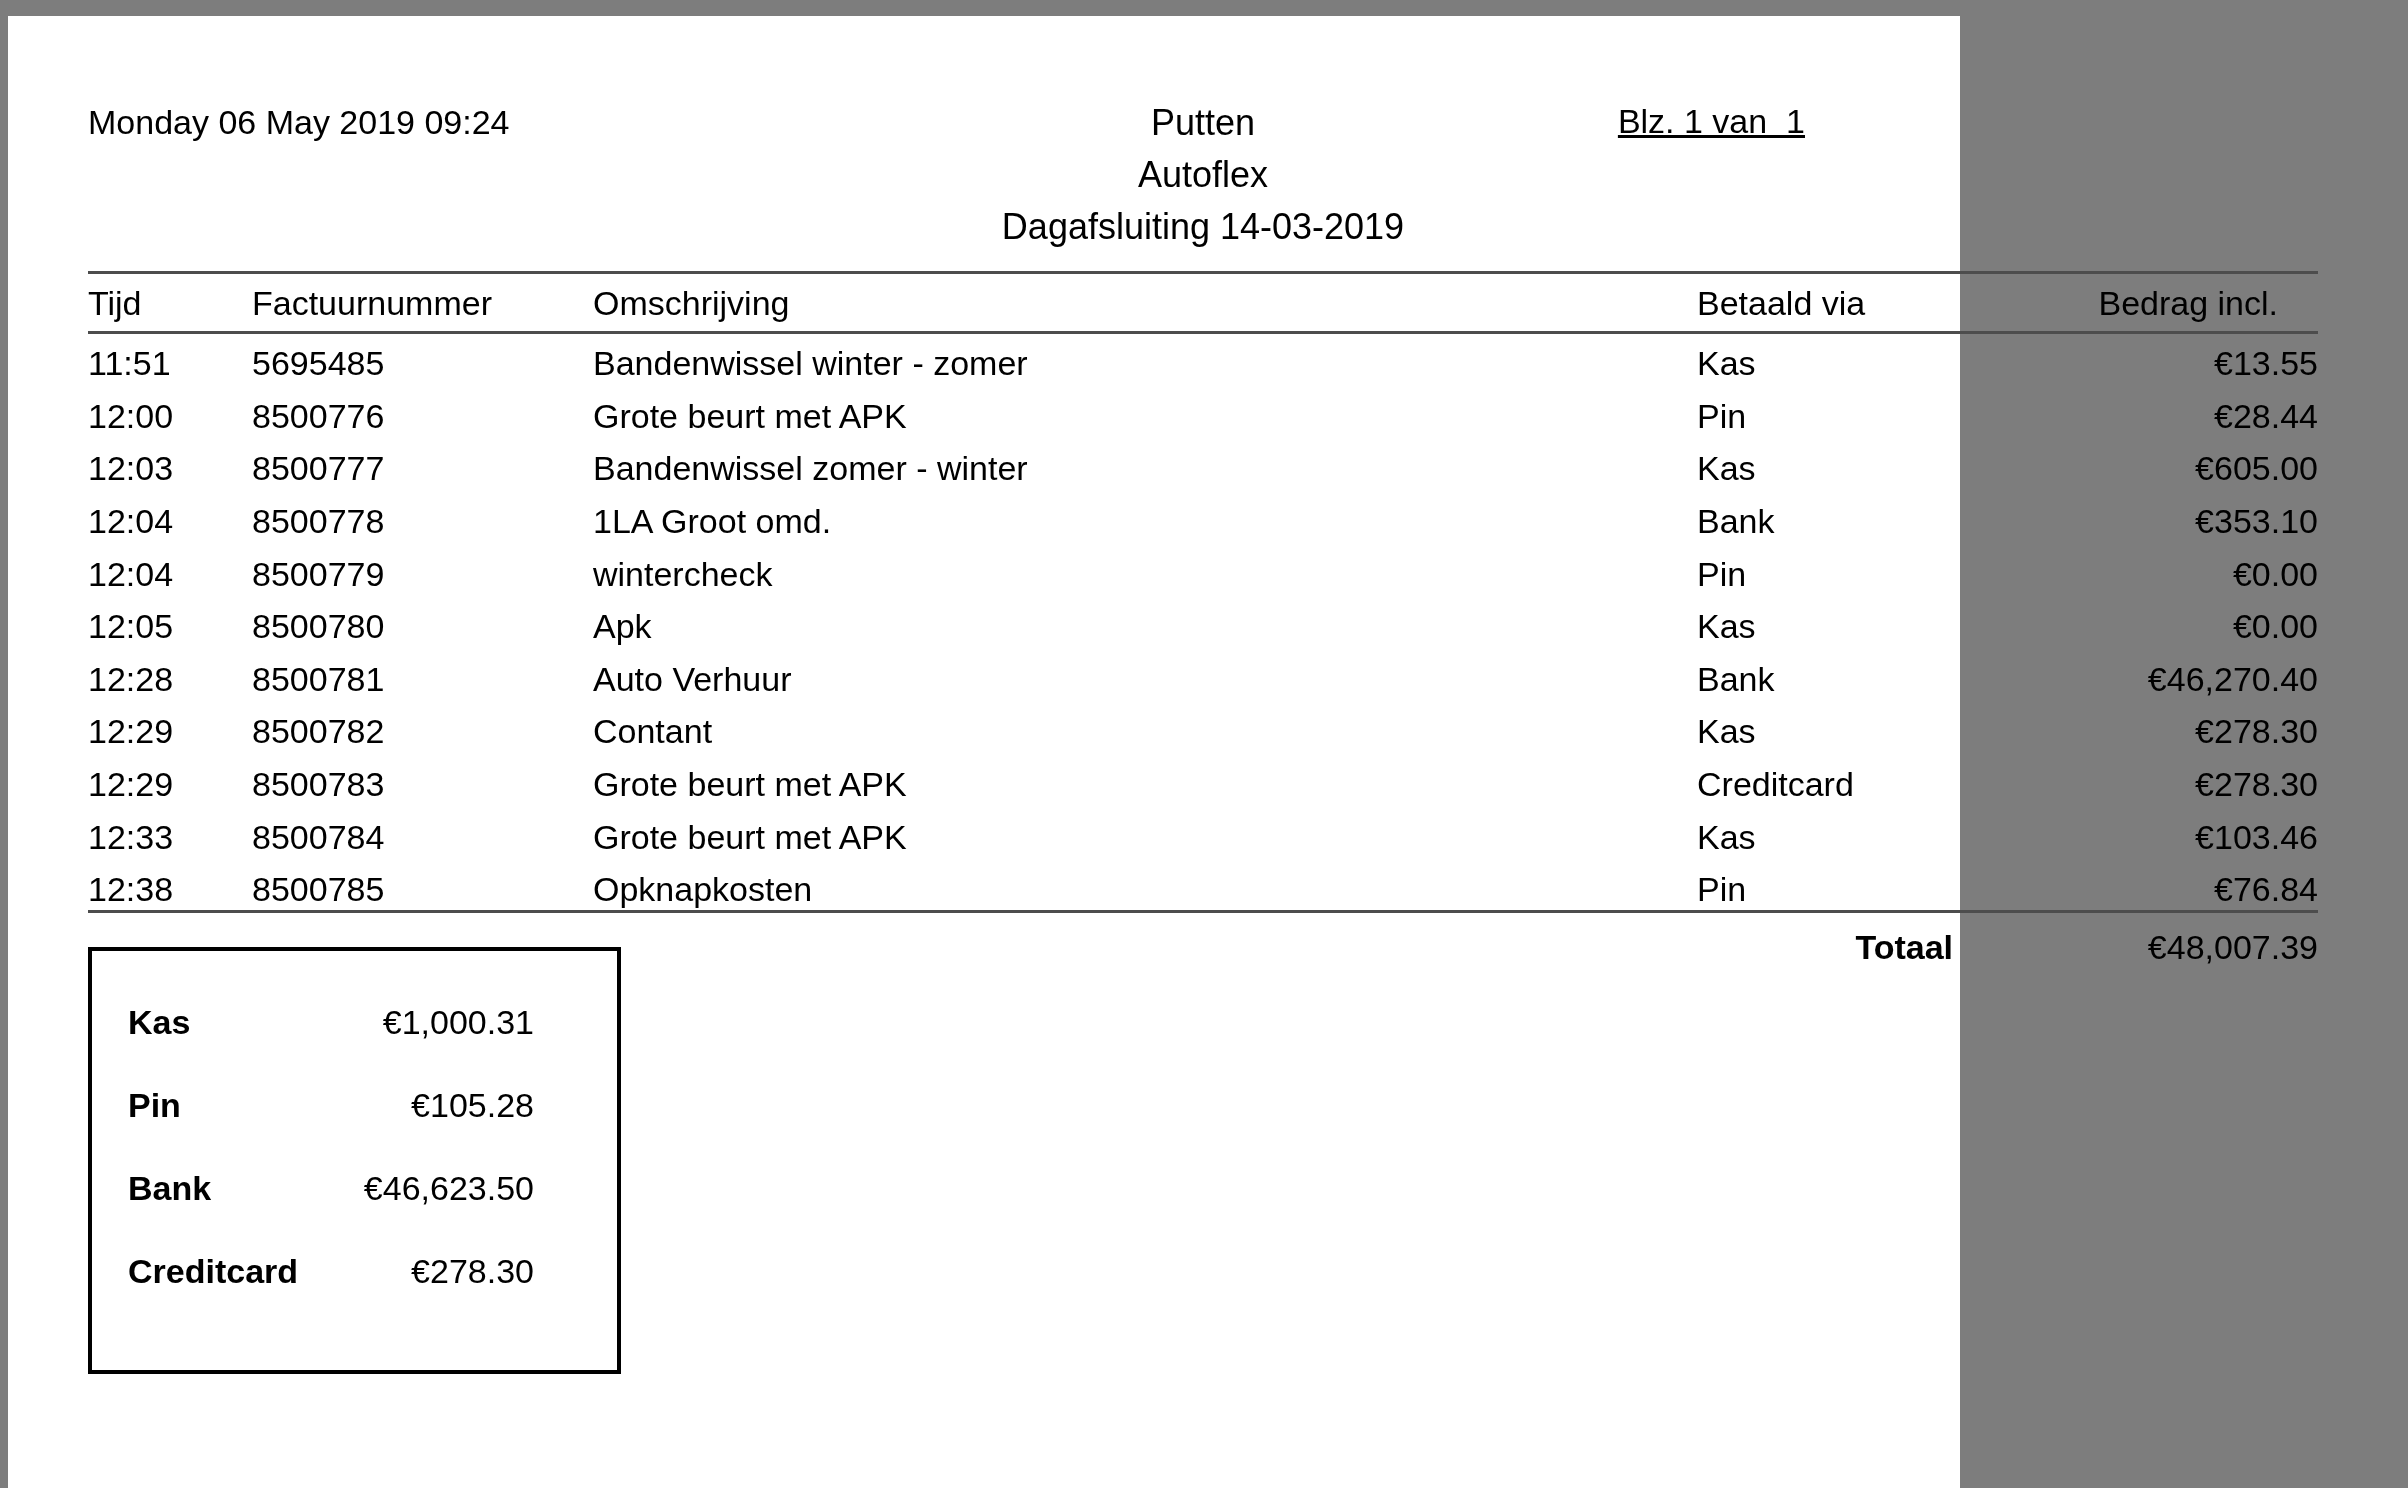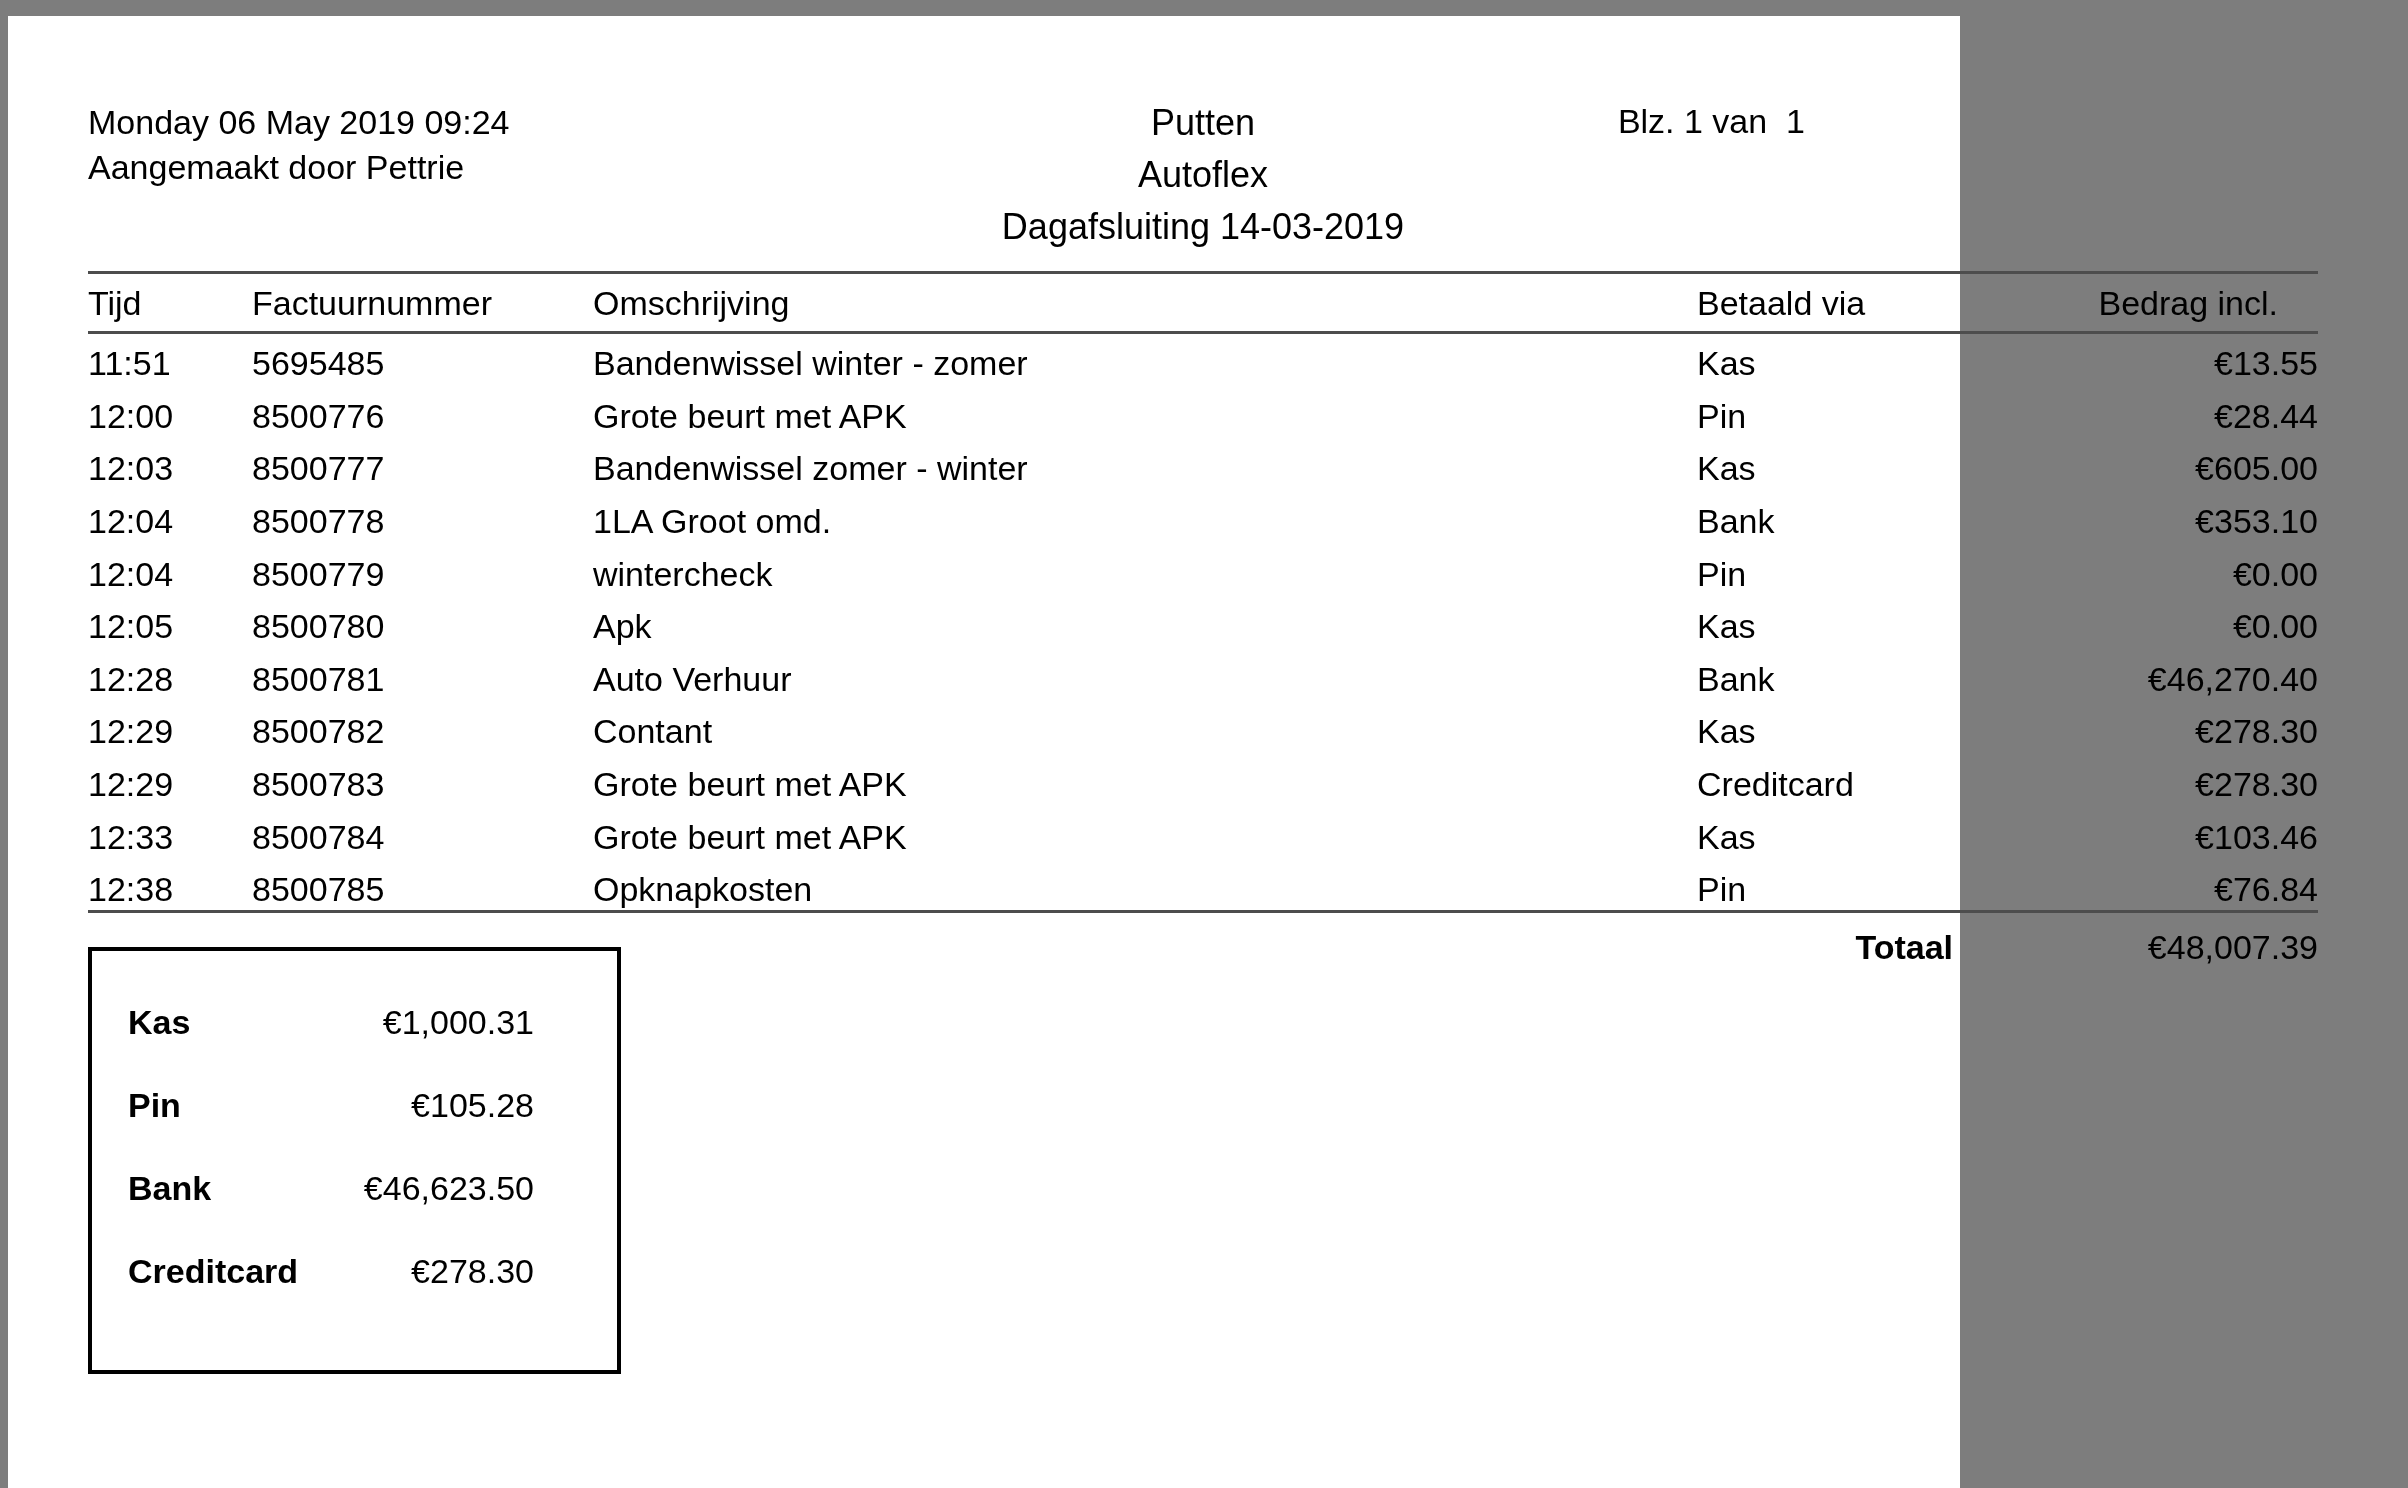--- a/index.html
+++ b/index.html
@@ -17,21 +17,21 @@
     position:absolute;left:80px;width:2230px;height:3px;
     background:var(--rule,#4d4d4d);
   }
   .rule-top{top:255px;}
   .rule-head{top:315px;}
   .rule-bottom{top:894px;}
 
   
   .hdr-left{position:absolute;left:80px;top:84px;font-size:34px;line-height:45px;white-space:nowrap;}
   .hdr-center{position:absolute;left:80px;top:81px;width:2230px;text-align:center;font-size:36px;line-height:52px;}
-  .hdr-right{position:absolute;right:155px;top:85px;font-size:34px;line-height:40px;white-space:pre;}
+  .hdr-right{position:absolute;right:155px;top:85px;font-size:34px;line-height:40px;white-space:pre;text-decoration:underline;}
 
   
   .trow{position:relative;height:52.6px;font-size:34px;}
   .trow span{position:absolute;top:50%;transform:translateY(-50%);white-space:nowrap;}
   .col-tijd{left:0;}
   .col-fact{left:164px;}
   .col-oms{left:505px;}
   .col-bet{left:1609px;}
   .col-bed{right:0;text-align:right;}
   .thead{position:absolute;left:80px;top:261px;width:2230px;font-weight:normal;}
@@ -54,21 +54,20 @@
   .sum-label{left:36px;font-weight:bold;}
   .sum-value{right:83px;}
 </style>
 </head>
 <body style="--frame: #7d7d7d; --page: #ffffff; --rule: #4d4d4d; --text: #000000; --box-border: #000000;">
 
 <div class="page">
 
   <div class="hdr-left">
     <div>Monday 06 May 2019 09:24</div>
-    <div>Aangemaakt door Pettrie</div>
   </div>
 
   <div class="hdr-center">
     <div>Putten</div>
     <div>Autoflex</div>
     <div>Dagafsluiting 14-03-2019</div>
   </div>
 
   <div class="hdr-right">Blz. 1 van  1</div>
 

